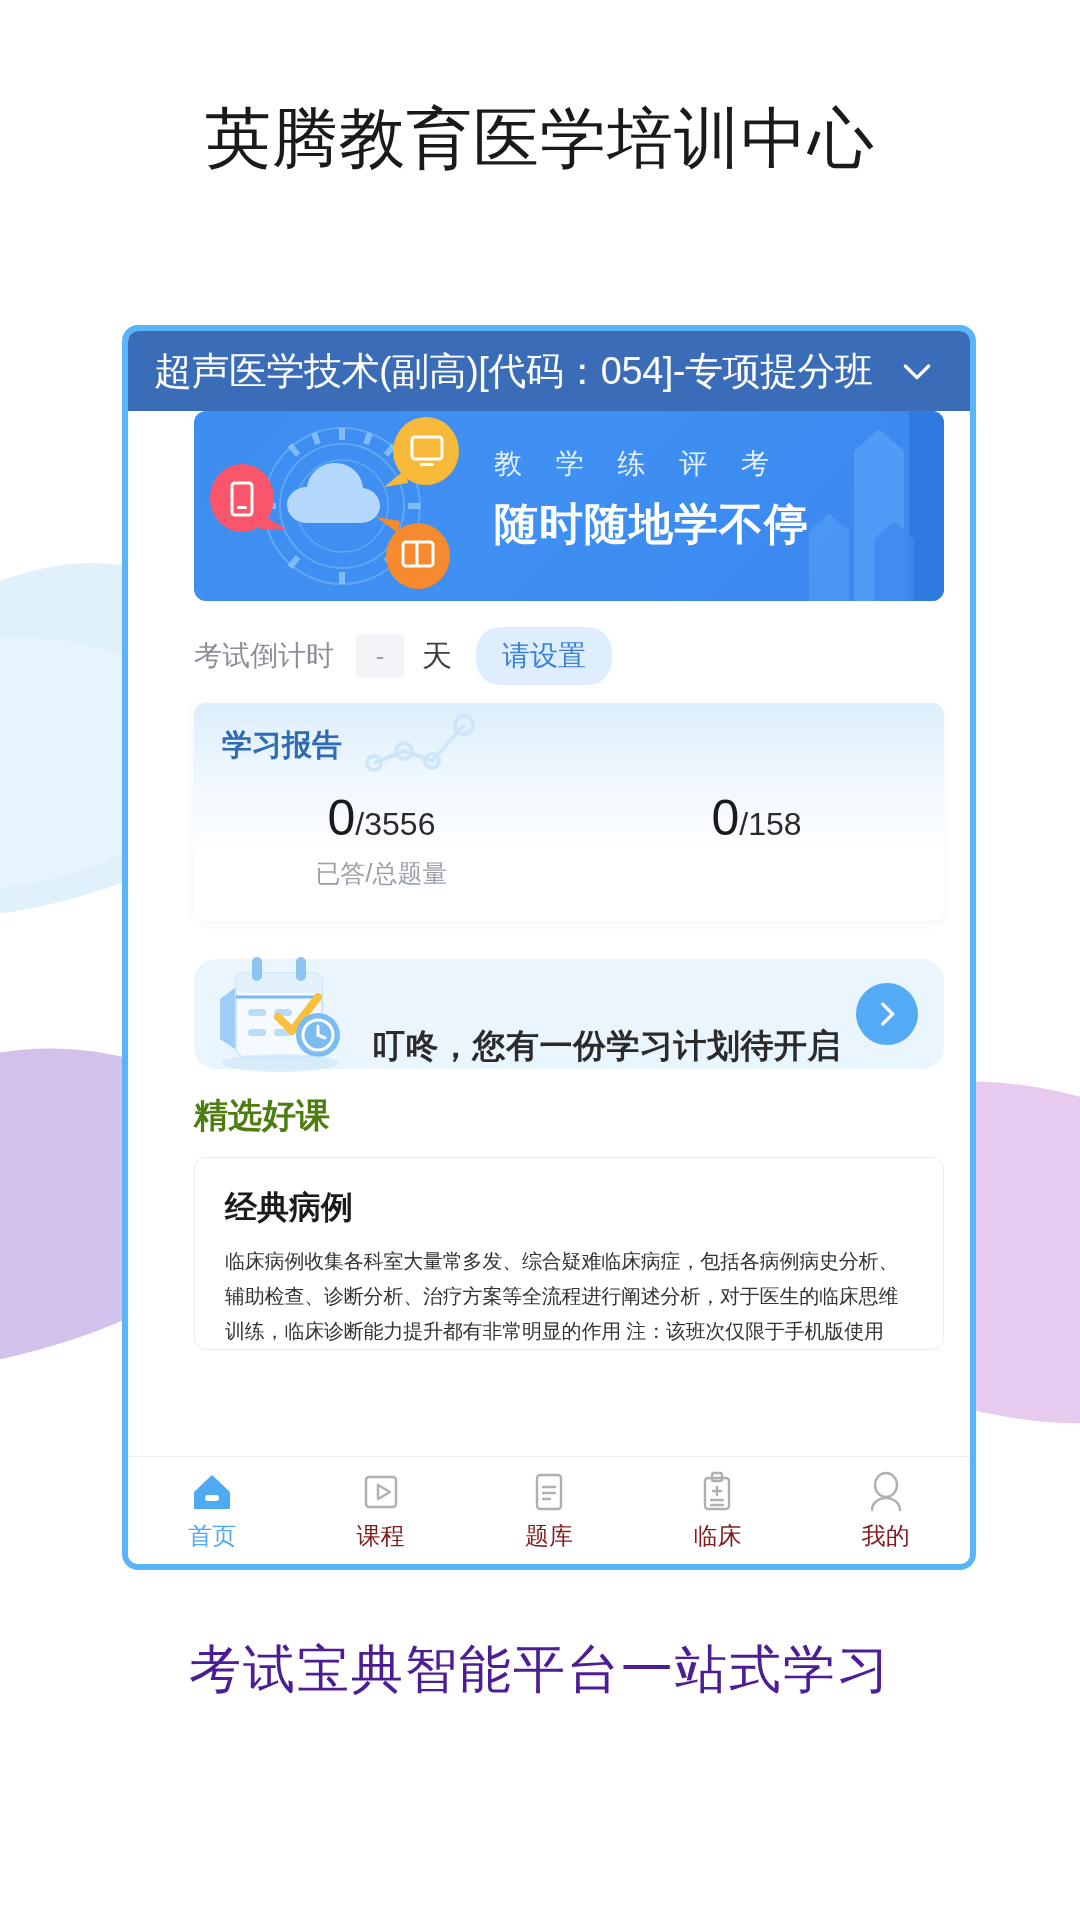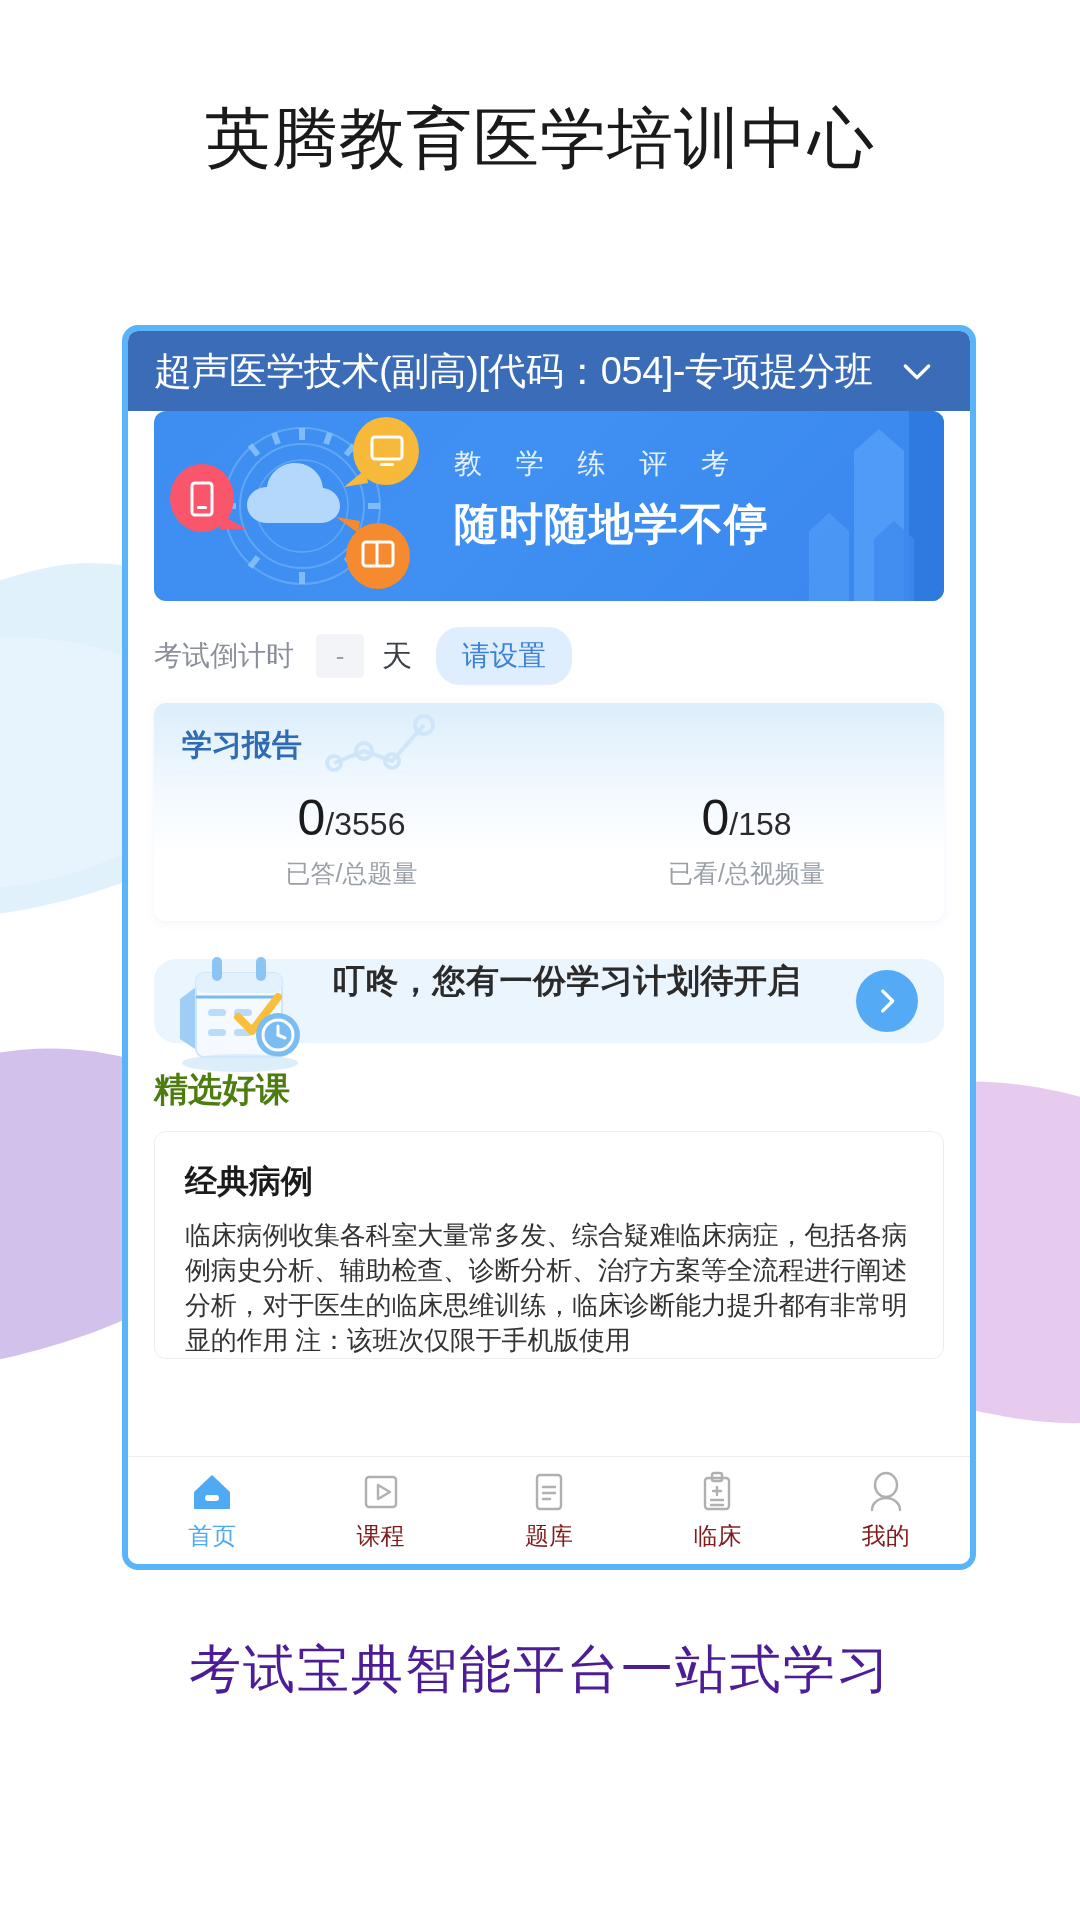--- a/index.html
+++ b/index.html
@@ -73,21 +73,21 @@
     font-size: 38px; white-space: nowrap; overflow: hidden;
     flex: 1 1 auto; text-overflow: clip; letter-spacing: -.5px;
   }
   .chev {
     flex: 0 0 auto; width: 46px; height: 46px; margin-left: 6px;
     display: flex; align-items: center; justify-content: center;
   }
   .chev svg { width: 40px; height: 40px; }
 
   
-  .content { flex: 1 1 auto; overflow: hidden; position: relative; background:#fff; }
+  .content { flex: 1 1 auto; overflow: hidden; position: relative; background:#fff;padding-left:40px; }
 
   
   .banner {
     margin: 0 26px; height: 190px; border-radius: 12px;
     background: linear-gradient(135deg, #3d8ef0 0%, #3f90f2 45%, #3a86ee 100%);
     position: relative; overflow: hidden;
   }
   .banner-art { position: absolute; left: 0; top: 0; width: 300px; height: 190px; }
   .banner-bldg { position: absolute; right: 0; top: 0; width: 240px; height: 190px; }
   .banner-txt { position: absolute; left: 300px; top: 34px; }
@@ -134,22 +134,22 @@
     display: flex;
   }
   .stat { flex: 1 1 50%; text-align: center; }
   .stat-val { font-size: 0; }
   .stat-big { font-size: 50px; color: #1b1b1b; font-weight: 400; }
   .stat-small { font-size: 32px; color: #2b2b2b; }
   .stat-cap { margin-top: 10px; font-size: 25px; color: #9aa0a8; }
 
   
   .plan {
-    margin: 38px 26px 0 26px; height: 84px; border-radius: 22px;
-    background: #eaf5fe; position: relative; display: flex; align-items: flex-start;
+    margin: 38px 26px 0 26px; height: 110px; border-radius: 22px;
+    background: #eaf5fe; position: relative; display: flex; align-items: flex-end;
   }
   .plan-icon { position: absolute; left: 20px; top: -16px; width: 140px; height: 130px; }
   .plan-text {
     margin-left: 178px; font-size: 33px; font-weight: 700; color: #2b2b2b;
     letter-spacing: .5px;
   }
   .plan-arrow {
     position: absolute; right: 26px; top: 50%; transform: translateY(-50%);
     width: 62px; height: 62px; border-radius: 50%;
     background: #54aaf5; display: flex; align-items: center; justify-content: center;
@@ -160,21 +160,21 @@
   
   .section-title {
     margin: 24px 0 18px 26px; font-size: 34px; font-weight: 700; color: #4d7c0f;
   }
   .course-card {
     margin: 12px 26px; border: 1px solid #ededed; border-radius: 12px;
     background: #fff; padding: 28px 30px 0 30px;
   }
   .course-name { font-size: 32px; font-weight: 700; color: #1b1b1b; }
   .course-desc {
-    margin-top: 14px; font-size: 26px; line-height: 35px; color: #333;
+    margin-top: 14px; font-size: 20px; line-height: 35px; color: #333;
     letter-spacing: -.2px;
   }
 
   
   .tabbar {
     flex: 0 0 108px; height: 108px; background: #fff;
     border-top: 1px solid #eee;
     display: flex; align-items: center;
   }
   .tab {
@@ -288,21 +288,20 @@
             <div class="stat">
               <div class="stat-val">
                 <span class="stat-big">0</span><span class="stat-small">/3556</span>
               </div>
               <div class="stat-cap">已答/总题量</div>
             </div>
             <div class="stat">
               <div class="stat-val">
                 <span class="stat-big">0</span><span class="stat-small">/158</span>
               </div>
-              <div class="stat-cap">已看/总视频量</div>
             </div>
           </div>
         </div>
 
         <div class="plan">
           <svg class="plan-icon" viewBox="0 0 140 130">
             <path d="M6 56 L30 38 L30 112 L6 96 Z" fill="#9ecdf5"></path>
             <rect x="22" y="30" width="86" height="84" rx="8" fill="#f4faff" stroke="#cfe6fa" stroke-width="2"></rect>
             <rect x="22" y="30" width="86" height="20" rx="8" fill="#e3f1fd"></rect>
             <rect x="38" y="14" width="10" height="24" rx="5" fill="#8cc4f3"></rect>

